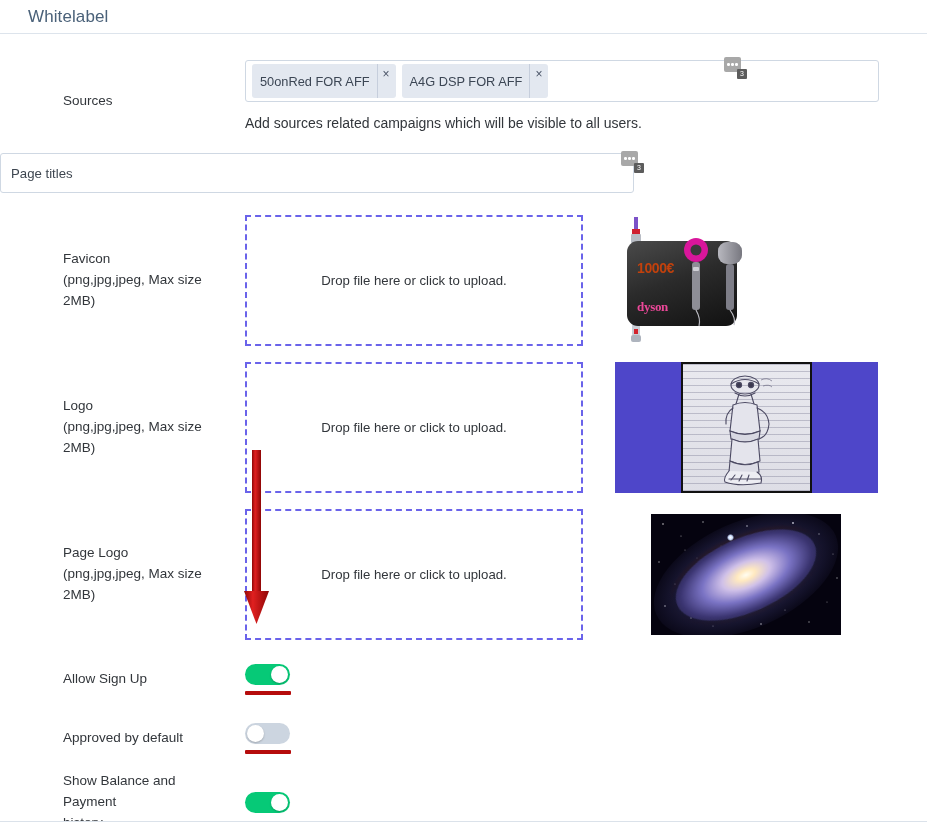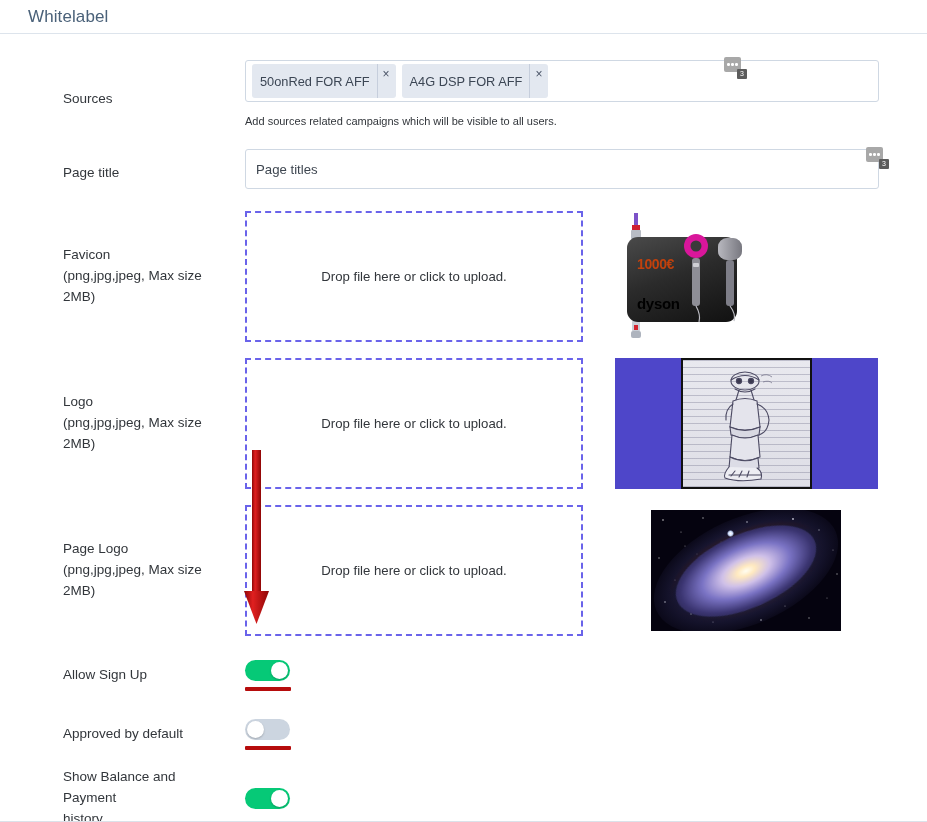--- a/index.html
+++ b/index.html
@@ -118,21 +118,21 @@
     color: #fff;
     font-size: 7px;
     line-height: 10px;
     text-align: center;
     border-radius: 1px;
     font-family: "Liberation Sans", sans-serif;
   }
   #sources-dots { left: 478px; top: -4px; }
   .helper-text {
     margin-top: 13px;
-    font-size: 11px;
+    font-size: 14px;
     color: #32363b;
   }
 
   
   .row-pagetitle { margin-top: 22px; }
   .row-pagetitle .label-col { padding-top: 9px; }
   .text-input {
     position: relative;
     width: 634px;
     height: 40px;
@@ -185,24 +185,25 @@
     position: absolute;
     left: 22px; top: 45px;
     color: #c2410c;
     font-size: 14px;
     font-weight: bold;
     letter-spacing: -.4px;
   }
   .dy-brand {
     position: absolute;
     left: 22px; top: 84px;
-    color: #000000;
-    font-size: 15px;
+    color: #ec4899;
+    font-size: 13px;
     font-weight: bold;
     letter-spacing: -.3px;
+    font-family: Liberation Serif, serif;
   }
   .dy-stick {
     position: absolute; left: 14px; top: 2px;
     width: 13px; height: 126px;
   }
   .dy-dryer {
     position: absolute; left: 68px; top: 22px;
     width: 26px; height: 90px;
   }
   .dy-dryer2 {
@@ -346,21 +347,20 @@
             <i></i>
             <i></i>
             <span class="corner">3</span>
           </span>
         </div>
         <div class="helper-text">Add sources related campaigns which will be visible to all users.</div>
       </div>
     </div>
 
     <div class="row row-pagetitle">
-      <div class="label-col">Page title</div>
       <div class="field-col">
         <div class="text-input">
           <span>Page titles</span>
           <span class="dots-badge" id="pagetitle-dots">
             <i></i>
             <i></i>
             <i></i>
             <span class="corner">3</span>
           </span>
         </div>

